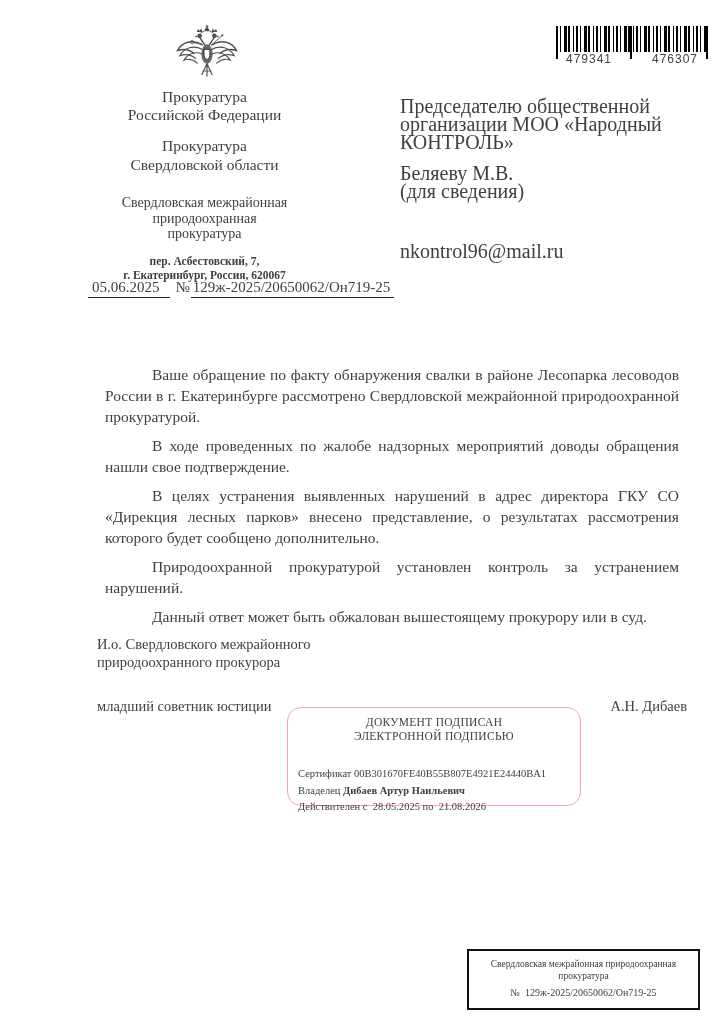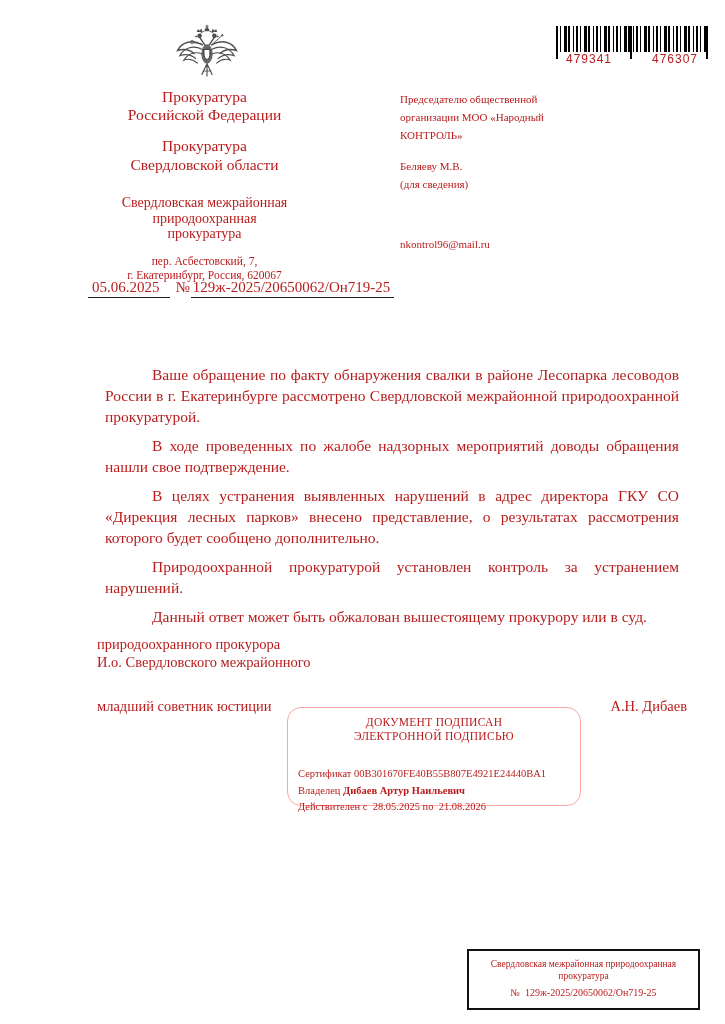--- a/index.html
+++ b/index.html
@@ -1,18 +1,18 @@
 <!DOCTYPE html>
 <html lang="ru"><head>
 <meta charset="utf-8">
 <style>
   html,body{margin:0;padding:0;background:#ffffff;}
   .page{
     position:relative;width:725px;height:1024px;background:#ffffff;
-    font-family:"Liberation Serif","DejaVu Serif",serif;color:#b91c1c;
+    font-family:"Liberation Serif","DejaVu Serif",serif;color:#404040;
     margin:0 auto;overflow:hidden;
   }
   
   .emblem{position:absolute;left:173px;top:22px;width:68px;height:64px;}
   .emblem svg{width:100%;height:100%;}
   
   .barcode{position:absolute;left:556px;top:26px;width:152px;height:40px;}
   .barcode .bars{
     position:absolute;left:0;top:0;right:0;height:26px;
     background:repeating-linear-gradient(90deg,
@@ -29,31 +29,31 @@
   .barcode .nums{
     position:absolute;left:2px;right:2px;top:26px;display:flex;justify-content:space-between;
     font-family:"Liberation Sans","DejaVu Sans",sans-serif;font-size:12px;letter-spacing:1px;
     padding:0 8px;background:transparent;
   }
   
   .lh{position:absolute;left:52px;top:88px;width:305px;text-align:center;}
   .lh .org1{font-size:15.5px;line-height:17.5px;}
   .lh .org2{font-size:15.5px;line-height:19px;margin-top:13px;}
   .lh .org3{font-size:14px;line-height:15.5px;margin-top:21px;}
-  .lh .addr{font-size:11.5px;line-height:14px;margin-top:12px;}
+  .lh .addr{font-size:11.5px;line-height:14px;margin-top:12px;font-weight:bold;}
   .dateline{
     position:absolute;left:88px;top:279px;width:340px;
     font-size:15px;white-space:nowrap;
   }
   .dateline .u{border-bottom:1px solid #1e1e1e;padding-bottom:2px;}
   .dateline .d{padding:0 10px 2px 4px;}
   .dateline .n{padding:0 4px 2px 2px;}
   .dateline .nosign{padding:0 1px 0 6px;}
   
-  .addressee{position:absolute;left:400px;top:90px;width:290px;font-size:11px;line-height:18px;}
+  .addressee{position:absolute;left:400px;top:97px;width:290px;font-size:20px;line-height:18px;}
   .addressee p{margin:0;}
   .addressee .who{margin-top:13px;}
   .addressee .email{margin-top:42px;}
   
   .body-text{
     position:absolute;left:97px;top:356px;width:590px;
     font-size:15.5px;line-height:21px;text-align:justify;
   }
   .body-text p{margin:8px;text-indent:47px;}
   
@@ -166,22 +166,22 @@
 
   <div class="body-text">
     <p>Ваше обращение по факту обнаружения свалки в районе Лесопарка лесоводов России в г. Екатеринбурге рассмотрено Свердловской межрайонной природоохранной прокуратурой.</p>
     <p>В ходе проведенных по жалобе надзорных мероприятий доводы обращения нашли свое подтверждение.</p>
     <p>В целях устранения выявленных нарушений в адрес директора ГКУ СО «Дирекция лесных парков» внесено представление, о результатах рассмотрения которого будет сообщено дополнительно.</p>
     <p>Природоохранной прокуратурой установлен контроль за устранением нарушений.</p>
     <p>Данный ответ может быть обжалован вышестоящему прокурору или в суд.</p>
   </div>
 
   <div class="sig">
+    <p>И.о. Свердловского межрайонного</p>
     <p>природоохранного прокурора</p>
-    <p>И.о. Свердловского межрайонного</p>
     <div class="rank-row">
       <span>младший советник юстиции</span>
       <span>А.Н. Дибаев</span>
     </div>
   </div>
 
   <div class="estamp">
     <div class="t">
       <div>ДОКУМЕНТ ПОДПИСАН</div>
       <div>ЭЛЕКТРОННОЙ ПОДПИСЬЮ</div>

